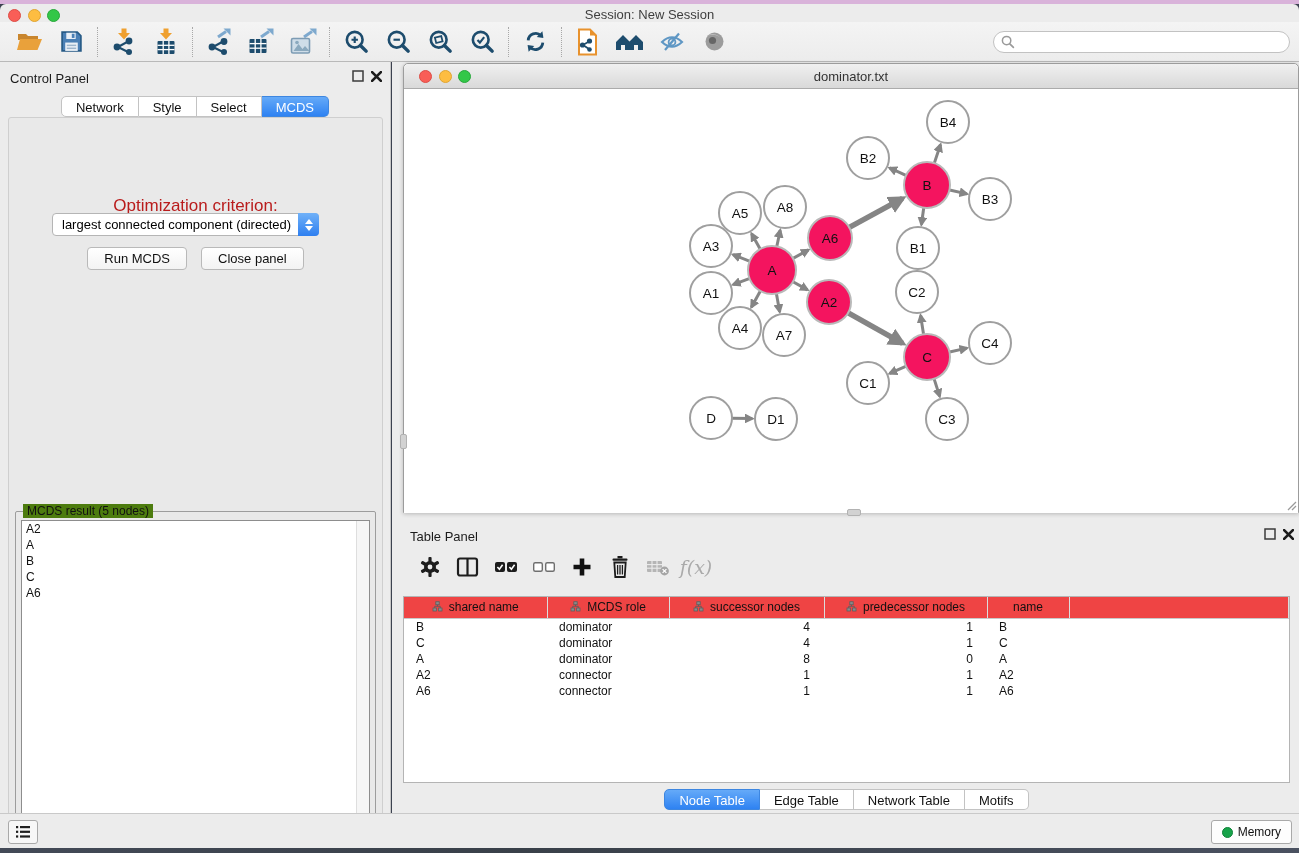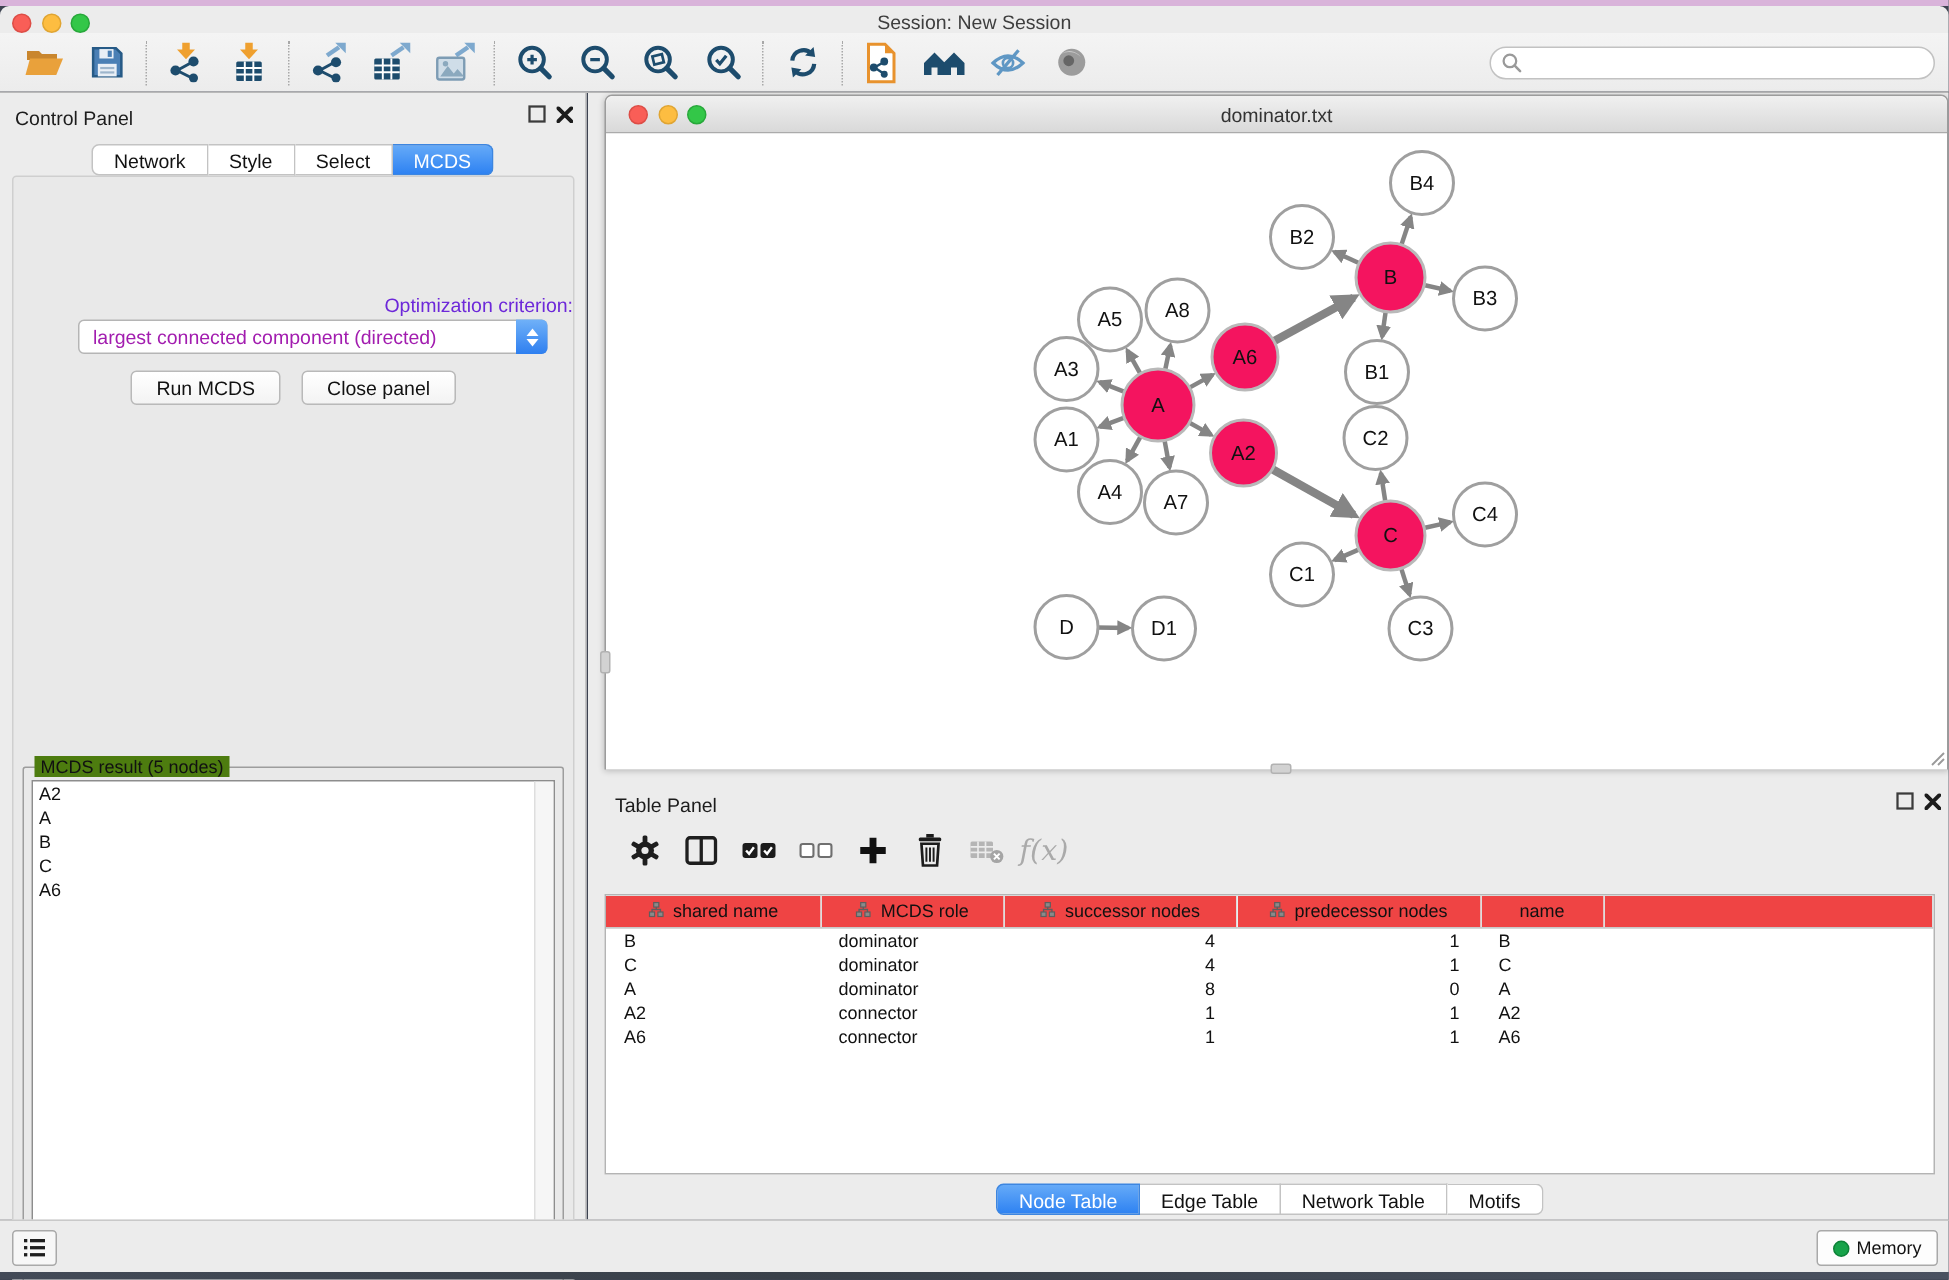--- a/index.html
+++ b/index.html
@@ -35,23 +35,23 @@
   .panel-icons { position:absolute; right:8px; top:8px; display:flex; gap:7px; align-items:center; }
   .cp-box { position:absolute; left:8px; top:55px; width:375px; height:747px; background:#e9e9e9;
             border:1px solid #cfcfcf; border-radius:3px; }
   .seg-tabs { position:absolute; top:34px; left:0; width:100%; display:flex; justify-content:center; z-index:5; }
   .seg-tab { height:21px; line-height:21px; padding:0 14px; background:#fff; border:1px solid #c3c3c3;
              border-left:none; font-size:13px; color:#111; cursor:default; }
   .seg-tab:first-child { border-left:1px solid #c3c3c3; border-radius:5px 0 0 5px; }
   .seg-tab:last-child { border-radius:0 5px 5px 0; }
   .seg-tab.active { background:linear-gradient(#65aaf8,#2e82f2); color:#fff; border-color:#3d86e0; }
 
-  .opt-label { position:absolute; top:78px; left:0; width:100%; text-align:right; font-size:13px; color:#6d28d9; }
-  .mcds-select { position:absolute; top:95px; left:43px; width:313px; height:23px; background:#fff;
-                 border:1px solid #b5b5b5; border-radius:4px; font-size:13px; color:#a21caf;
+  .opt-label { position:absolute; top:78px; left:0; width:100%; text-align:center; font-size:17px; color:#b91c1c; }
+  .mcds-select { position:absolute; top:95px; left:43px; width:267px; height:23px; background:#fff;
+                 border:1px solid #b5b5b5; border-radius:4px; font-size:13px; color:#000000;
                  display:flex; align-items:center; padding-left:9px; }
   .sel-stepper { position:absolute; right:-1px; top:-1px; width:21px; height:23px; border-radius:0 4px 4px 0;
                  background:linear-gradient(#70b1f8,#2e7ff0); display:flex; flex-direction:column;
                  align-items:center; justify-content:center; gap:2px; }
   .chev-up { width:0; height:0; border-left:4px solid transparent; border-right:4px solid transparent;
              border-bottom:5px solid #fff; }
   .chev-dn { width:0; height:0; border-left:4px solid transparent; border-right:4px solid transparent;
              border-top:5px solid #fff; }
   .cp-buttons { position:absolute; top:129px; left:0; width:100%; display:flex; justify-content:center; gap:14px; }
   .push-btn { height:23px; background:linear-gradient(#ffffff,#f3f3f3); border:1px solid #b9b9b9;

